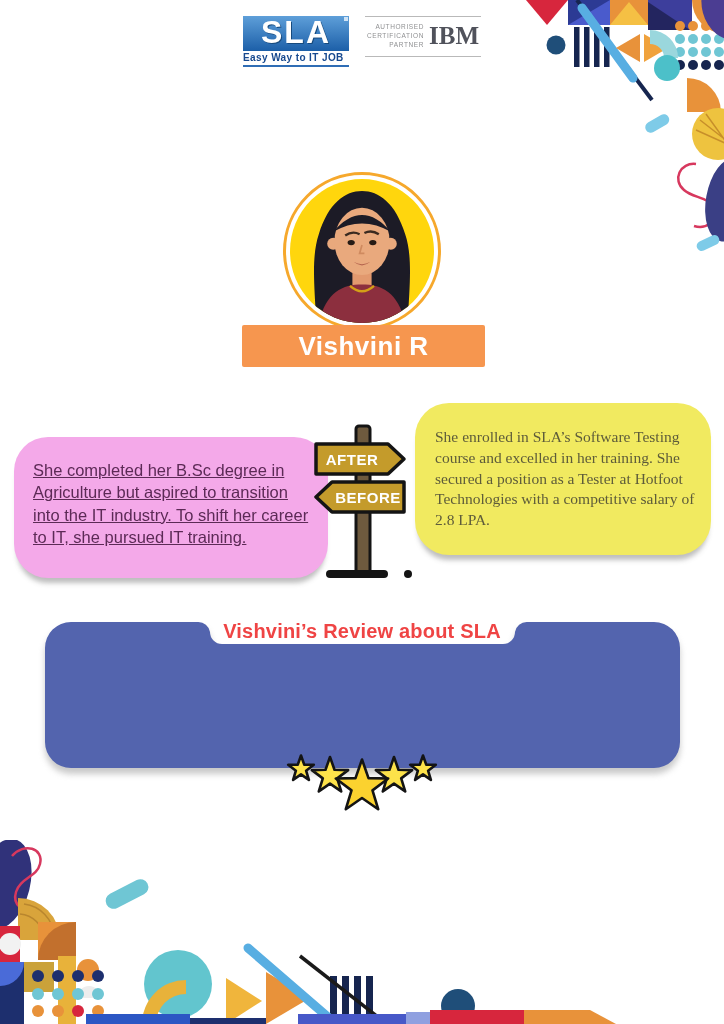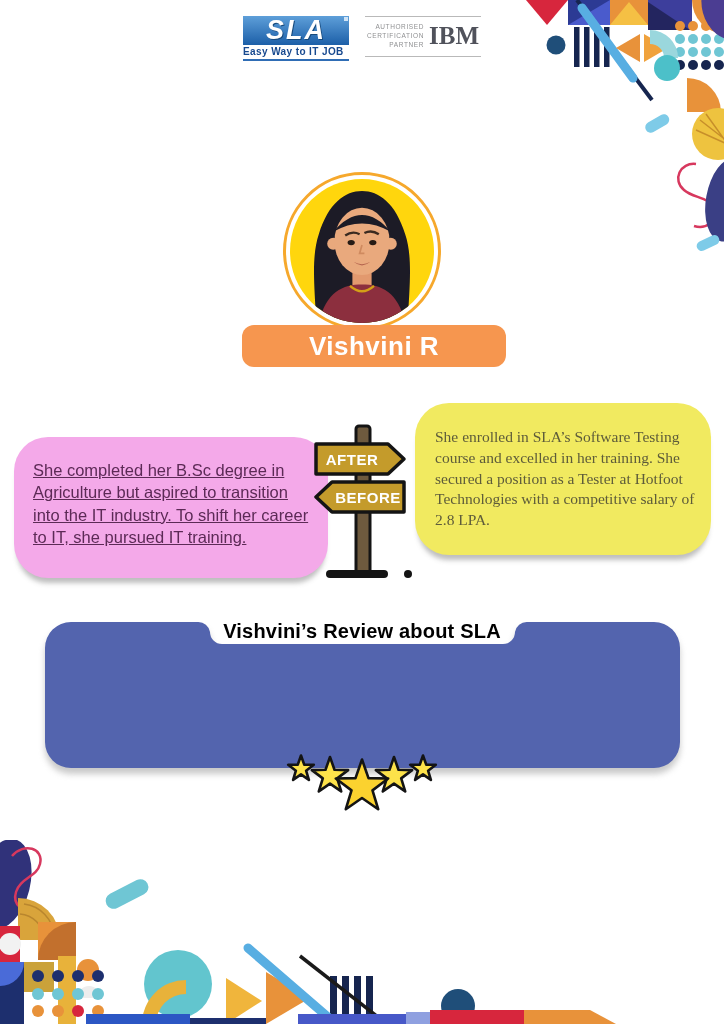--- a/index.html
+++ b/index.html
@@ -4,55 +4,55 @@
 <style>
   html,body{margin:0;padding:0;background:#fff;}
   .poster{position:relative;width:724px;height:1024px;overflow:hidden;background:#ffffff;
           font-family:"Liberation Sans",sans-serif;margin:0 auto;}
   svg{display:block;}
 
   
   .logos{position:absolute;top:16px;left:0;right:0;display:flex;justify-content:center;align-items:flex-start;gap:16px;}
   .sla-logo{width:106px;}
   .sla-box{position:relative;background:linear-gradient(180deg,#5e9fd9,#1c5fa8);text-align:center;padding:0 4px 1px;}
-  .sla-text{color:#fff;font-weight:bold;font-style:italic;font-size:27px;letter-spacing:2px;line-height:1.05;
+  .sla-text{color:#fff;font-weight:bold;font-size:32px;letter-spacing:2px;line-height:1.05;
             text-shadow:1px 1px 0 #174a7d;}
   .sla-tm{position:absolute;top:1px;right:1px;width:4px;height:4px;background:#cfe3f5;}
   .sla-tag{font-size:10px;font-weight:bold;color:#17498f;text-align:left;padding:1px 0 2px;
            border-bottom:2px solid #2f6db5;letter-spacing:.4px;}
   .ibm-block{width:112px;border-top:1.5px solid #b9b9b9;border-bottom:1.5px solid #b9b9b9;
              display:flex;align-items:center;justify-content:flex-end;gap:5px;padding:6px 2px 7px;}
   .ibm-partner{text-align:right;font-size:6.5px;color:#8f9092;line-height:1.35;letter-spacing:.6px;}
   .ibm-partner span{display:block;}
   .ibm-logo{font-family:"Liberation Serif",serif;font-weight:bold;font-size:25px;color:#50525b;line-height:.9;}
 
   
   .headline{position:absolute;top:80px;left:0;right:0;text-align:center;color:#8e188e;
             font-size:22.5px;font-weight:bold;line-height:1.3;}
   .headline span{display:block;}
 
   
   .photo-ring{position:absolute;top:172px;left:283px;width:158px;height:158px;border-radius:50%;
               border:3px solid #f6a82c;box-sizing:border-box;padding:4px;background:#fff;}
   .photo-circle{width:144px;height:144px;border-radius:50%;background:#ffd60d;overflow:hidden;}
-  .name-banner{position:absolute;top:325px;left:242px;width:264px;height:42px;background:#f6964f;
-               border-radius:12px;display:flex;align-items:center;justify-content:center;
+  .name-banner{position:absolute;top:325px;left:242px;width:243px;height:42px;background:#f6964f;
+               border-radius:2px;display:flex;align-items:center;justify-content:center;
                color:#fff;font-weight:bold;font-size:26px;letter-spacing:.5px;}
 
   
   .bubble{position:absolute;box-sizing:border-box;box-shadow:0 8px 5px -3px rgba(110,110,110,.45);}
   .bubble-before{left:14px;top:437px;width:314px;height:141px;background:#f4a9e9;border-radius:34px;
                  padding:22px 15px 0 19px;color:#5c2a56;font-size:16.5px;line-height:1.35;text-decoration:underline;}
   .bubble-after{left:415px;top:403px;width:296px;height:152px;background:#f1ea60;border-radius:34px;
                 padding:24px 12px 0 20px;color:#5e5c3a;font-size:15.5px;line-height:1.34;font-family:Liberation Serif, serif;}
   .signpost{position:absolute;left:300px;top:420px;width:124px;height:172px;}
   .sign-label{fill:#fff;font-family:"Liberation Sans",sans-serif;font-weight:bold;font-size:15px;letter-spacing:.5px;}
 
   
-  .review-heading{position:absolute;top:620px;left:0;right:0;text-align:center;color:#000000;
+  .review-heading{position:absolute;top:620px;left:0;right:0;text-align:center;color:#ef4444;
                   font-size:20px;font-weight:bold;letter-spacing:.2px;}
   .review-box-svg{position:absolute;left:45px;top:622px;width:635px;height:146px;
                   filter:drop-shadow(0 6px 3px rgba(120,120,120,.4));}
   .review-text{position:absolute;left:72px;top:662px;width:592px;color:#e9df73;
                font-size:15.5px;font-weight:bold;line-height:1.42;}
   .stars{position:absolute;left:282px;top:748px;width:160px;height:70px;}
 </style>
 </head>
 <body>
 

